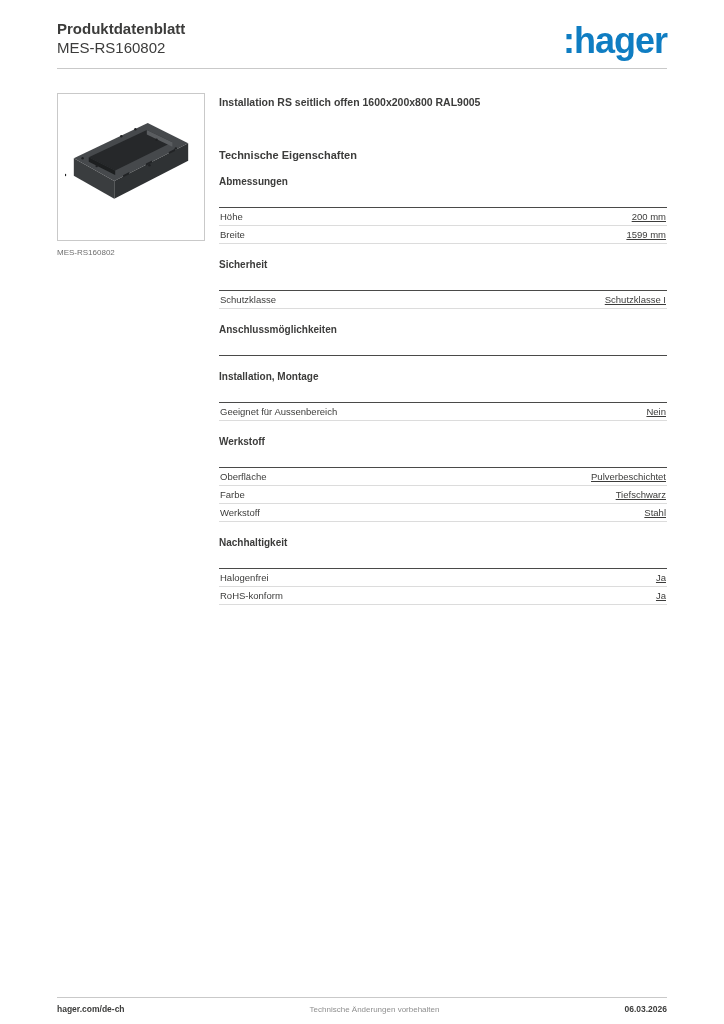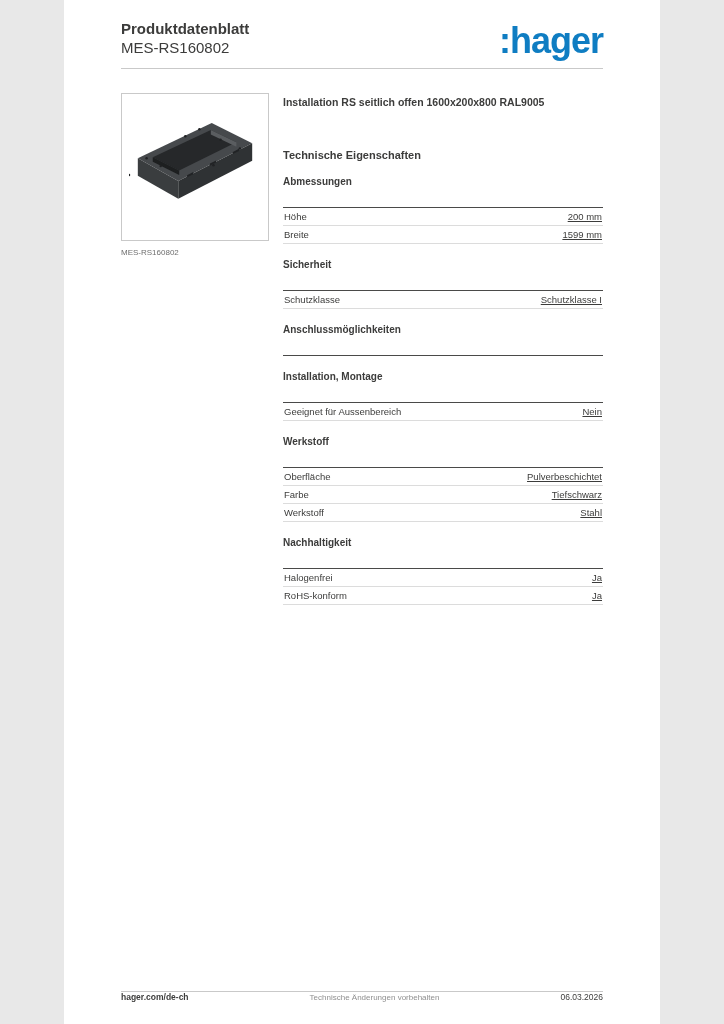--- a/index.html
+++ b/index.html
@@ -1,19 +1,19 @@
 <!DOCTYPE html>
 <html><head>
 <meta charset="utf-8">
 <style>
   * { margin:0; padding:0; box-sizing:border-box; }
   html,body { background:#e8e8e8; }
   .page {
     position:relative;
-    width:596px; height:1024px;
+    width:724px; height:1024px;
     margin:0 auto;
     background:#ffffff;
     font-family:"Liberation Sans", sans-serif;
     color:#3c3c3b;
     overflow:hidden;
   }
   
   .header {
     position:absolute; top:20px; left:57px; right:57px;
     display:flex; justify-content:space-between; align-items:flex-end;
@@ -52,28 +52,29 @@
   .spec-row {
     display:flex; justify-content:space-between;
     font-size:9.5px;
     padding:3px 1px 3px 1px;
     border-bottom:1px solid #dcdcdc;
   }
   .spec-label { text-align:left; }
   .spec-value { text-align:right;text-decoration:underline; }
   
   .footer {
-    position:absolute; left:57px; right:57px; bottom:22px;
+    position:absolute; left:57px; right:57px; bottom:10px;
     border-top:1px solid #c9c9c9;
+    padding-top:6px;
     display:flex; justify-content:space-between; align-items:baseline;
     font-size:8.5px;
   }
   .footer-left  { font-weight:bold; }
   .footer-center{ color:#8f8f8f; font-size:8px; }
-  .footer-right { font-weight:normal; }
+  .footer-right { font-weight:bold; }
 </style>
 </head>
 <body>
 
 <div class="page">
 
   <div class="header">
     <div>
       <div class="doc-type">Produktdatenblatt</div>
       <div class="product-code">MES-RS160802</div>

